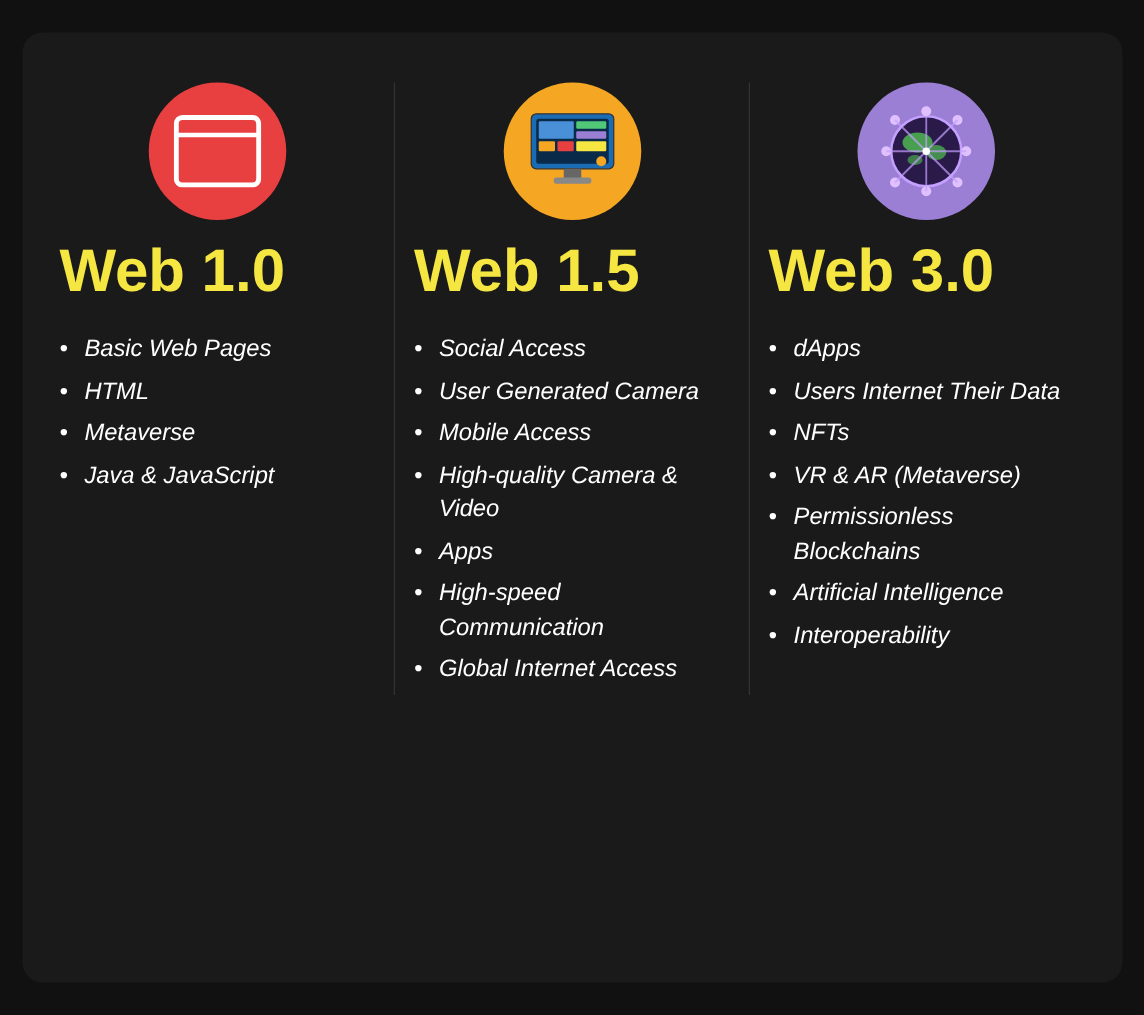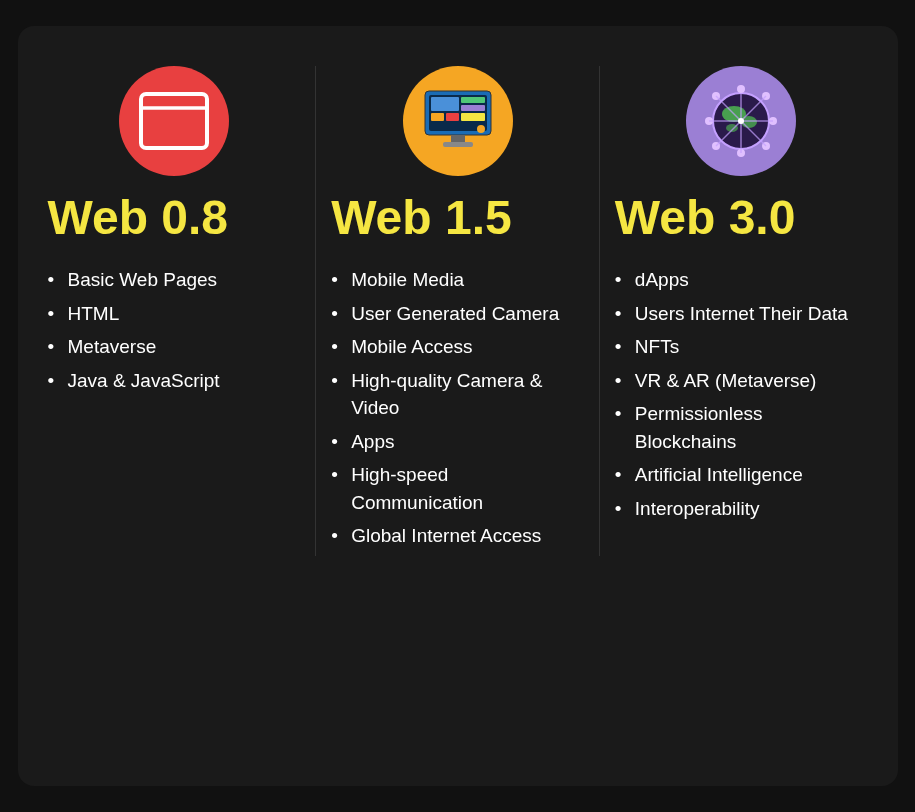--- a/index.html
+++ b/index.html
@@ -75,20 +75,21 @@
       margin: 0;
     }
 
     .list li {
       color: #ffffff;
       font-size: 19px;
       line-height: 1.45;
       margin-bottom: 6px;
       padding-left: 20px;
       position: relative;
+      font-style: italic;
     }
 
     .list li::before {
       content: '•';
       position: absolute;
       left: 0;
       color: #ffffff;
       font-size: 19px;
     }
 
@@ -106,21 +107,21 @@
   <div class="columns">
 
     <div class="column">
       <div class="icon-wrap web1">
 
         <svg width="70" height="58" viewBox="0 0 70 58">
           <rect x="2" y="2" width="66" height="54" rx="5" ry="5" fill="none" stroke="white" stroke-width="4"></rect>
           <line x1="2" y1="16" x2="68" y2="16" stroke="white" stroke-width="3.5"></line>
         </svg>
       </div>
-      <div class="heading">Web 0.8</div>
+      <div class="heading">Web 1.0</div>
       <ul class="list">
         <li>Basic Web Pages</li>
         <li>HTML</li>
         <li>Metaverse</li>
         <li>Java &amp; JavaScript</li>
       </ul>
     </div>
 
     <div class="divider"></div>
 
@@ -141,21 +142,21 @@
           <rect x="40" y="26" width="24" height="8" rx="1" fill="#f5e642"></rect>
 
           <rect x="30" y="48" width="14" height="8" rx="1" fill="#666"></rect>
           <rect x="22" y="55" width="30" height="5" rx="2" fill="#888"></rect>
 
           <circle cx="60" cy="42" r="4" fill="#f5a623"></circle>
         </svg>
       </div>
       <div class="heading">Web 1.5</div>
       <ul class="list">
-        <li>Mobile Media</li>
+        <li>Social Access</li>
         <li>User Generated Camera</li>
         <li>Mobile Access</li>
         <li>High-quality Camera &amp; Video</li>
         <li>Apps</li>
         <li>High-speed Communication</li>
         <li>Global Internet Access</li>
       </ul>
     </div>
 
     <div class="divider"></div>

